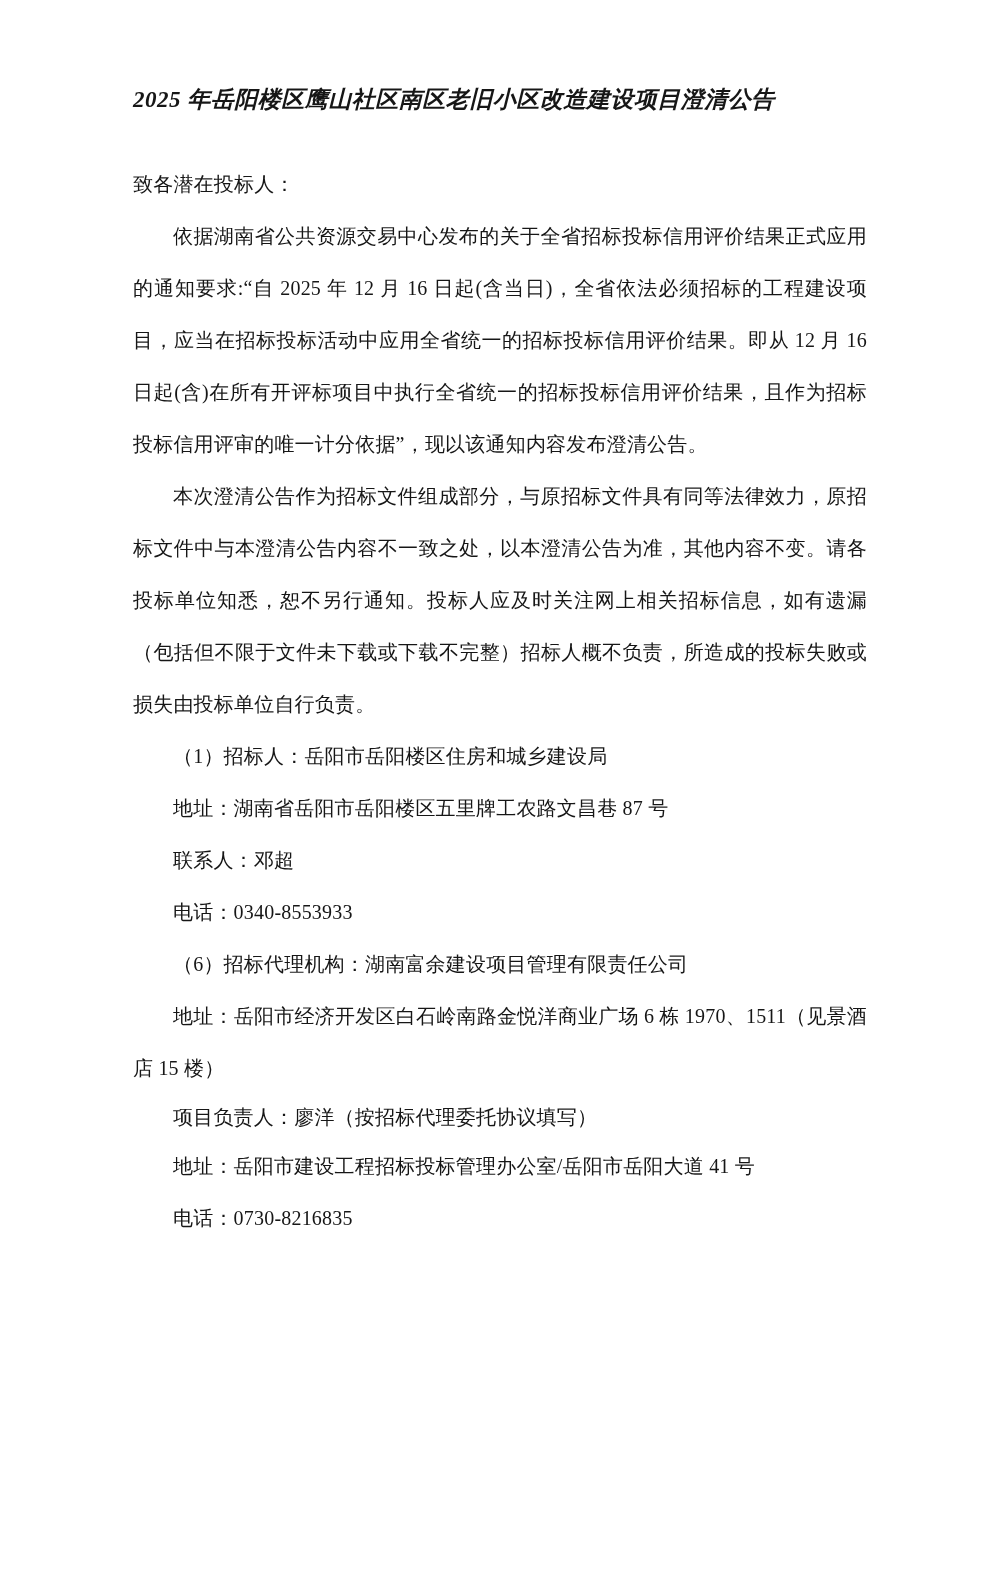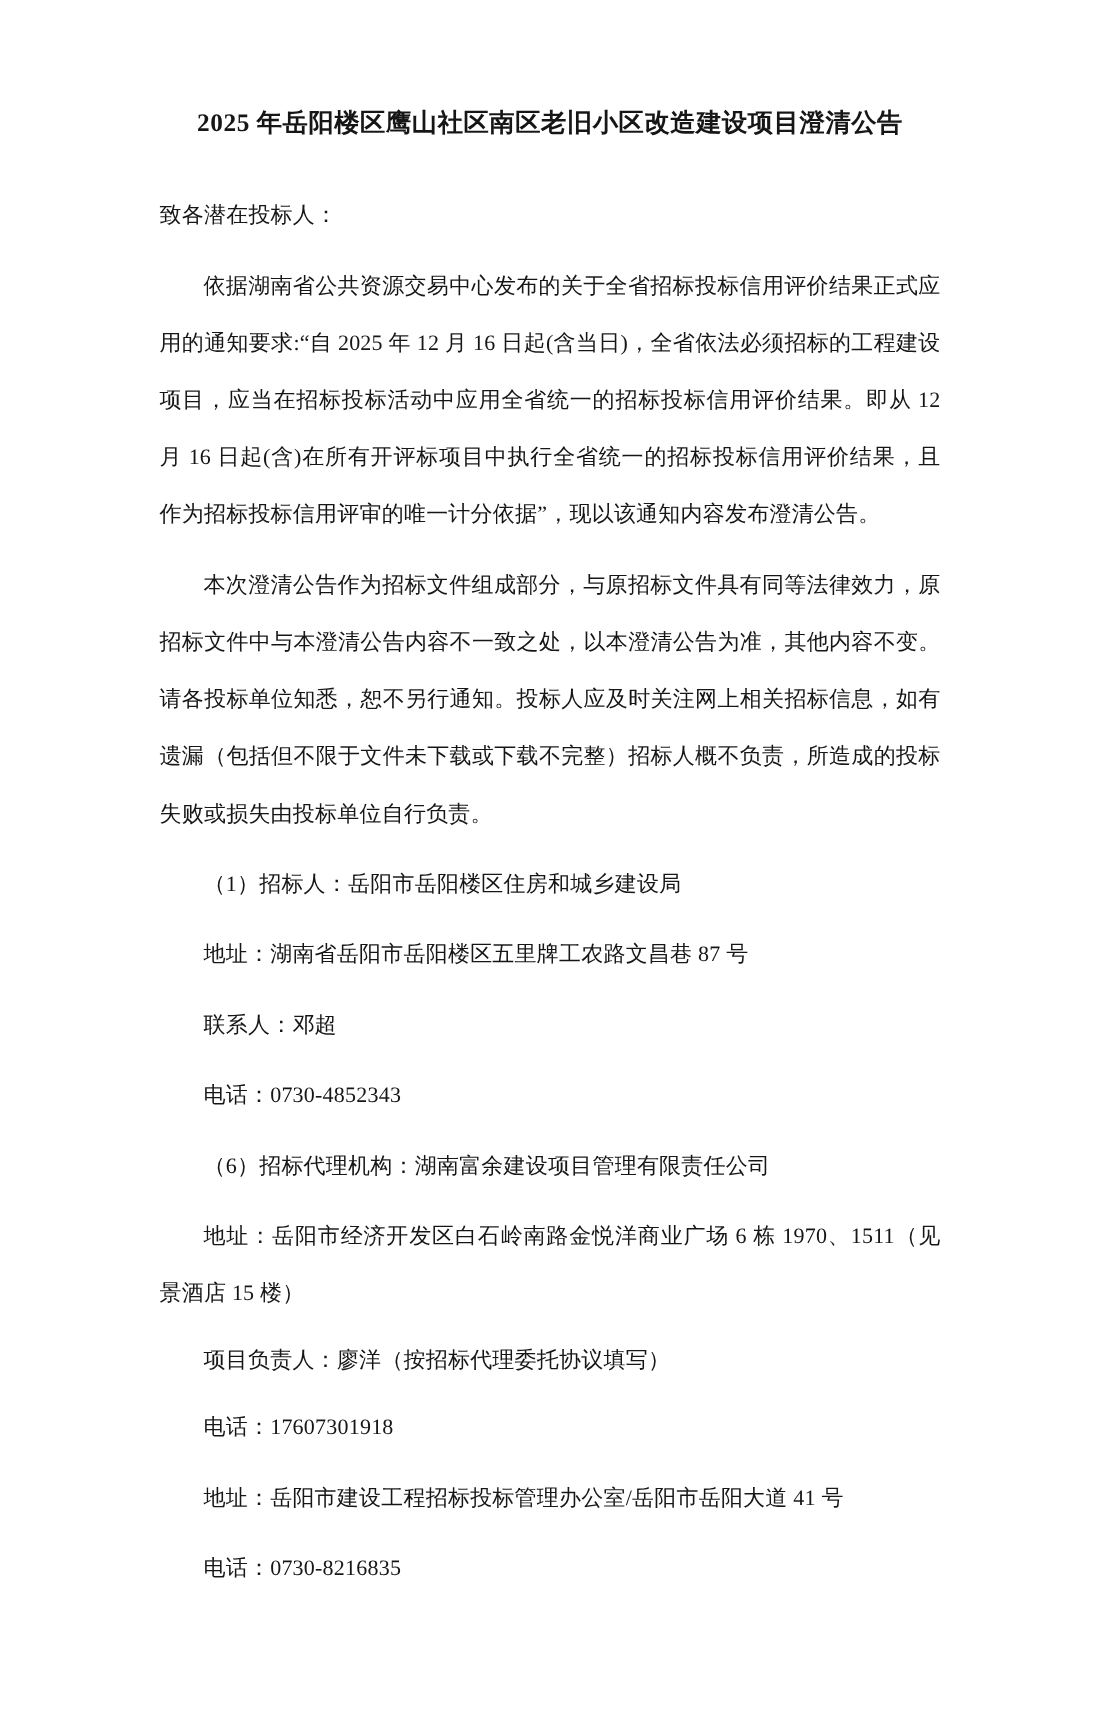--- a/index.html
+++ b/index.html
@@ -14,31 +14,32 @@
     box-sizing: border-box;
     background: #ffffff;
     padding: 80px 133px 0 133px;
     color: #161616;
     font-family: "Liberation Serif", "DejaVu Serif", serif;
   }
   .title {
     font-size: 23px;
     line-height: 32px;
     font-weight: 700;
-    text-align: center;
+    text-align: left;
     letter-spacing: 0.5px;
-    margin: 16px 0 42px 0;
+    margin: 4px 0 42px 0;
+    font-style: italic;
   }
   .doc-body {
     font-size: 20px;
     line-height: 52px;
     letter-spacing: 0.2px;
   }
   .doc-body p {
-    margin: 12px;
+    margin: 0;
     padding: 0;
   }
   .para {
     text-indent: 2em;
     text-align: justify;
   }
   .no-indent {
     text-indent: 0;
   }
   .tight {
@@ -62,30 +63,29 @@
 
     <p class="para">依据湖南省公共资源交易中心发布的关于全省招标投标信用评价结果正式应用的通知要求:“自 2025 年 12 月 16 日起(含当日)，全省依法必须招标的工程建设项目，应当在招标投标活动中应用全省统一的招标投标信用评价结果。即从 12 月 16 日起(含)在所有开评标项目中执行全省统一的招标投标信用评价结果，且作为招标投标信用评审的唯一计分依据”，现以该通知内容发布澄清公告。</p>
 
 
     <p class="para">本次澄清公告作为招标文件组成部分，与原招标文件具有同等法律效力，原招标文件中与本澄清公告内容不一致之处，以本澄清公告为准，其他内容不变。请各投标单位知悉，恕不另行通知。投标人应及时关注网上相关招标信息，如有遗漏（包括但不限于文件未下载或下载不完整）招标人概不负责，所造成的投标失败或损失由投标单位自行负责。</p>
 
     <section>
       <p class="para">（1）招标人：岳阳市岳阳楼区住房和城乡建设局</p>
       <p class="para">地址：湖南省岳阳市岳阳楼区五里牌工农路文昌巷 87 号</p>
       <p class="para">联系人：邓超</p>
-      <p class="para">电话：0730-4852343</p>
+      <p class="para">电话：0340-8553933</p>
     </section>
 
     <section>
       <p class="para">（6）招标代理机构：湖南富余建设项目管理有限责任公司</p>
       <p class="para">地址：岳阳市经济开发区白石岭南路金悦洋商业广场 6 栋 1970、1511（见景酒店 15 楼）</p>
       <div class="tight">
         <p class="para">项目负责人：廖洋（按招标代理委托协议填写）</p>
       </div>
-      <p class="para">电话：17607301918</p>
     </section>
 
     <section>
       <p class="para">地址：岳阳市建设工程招标投标管理办公室/岳阳市岳阳大道 41 号</p>
       <p class="para">电话：0730-8216835</p>
     </section>
 
   </div>
 </div>
 

